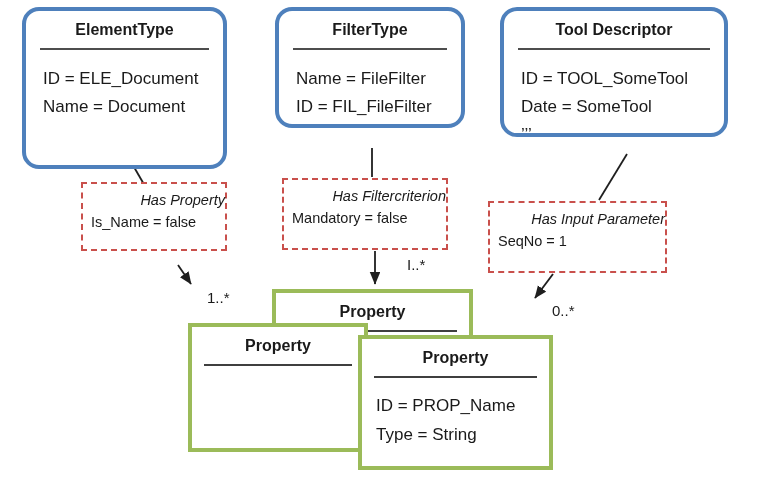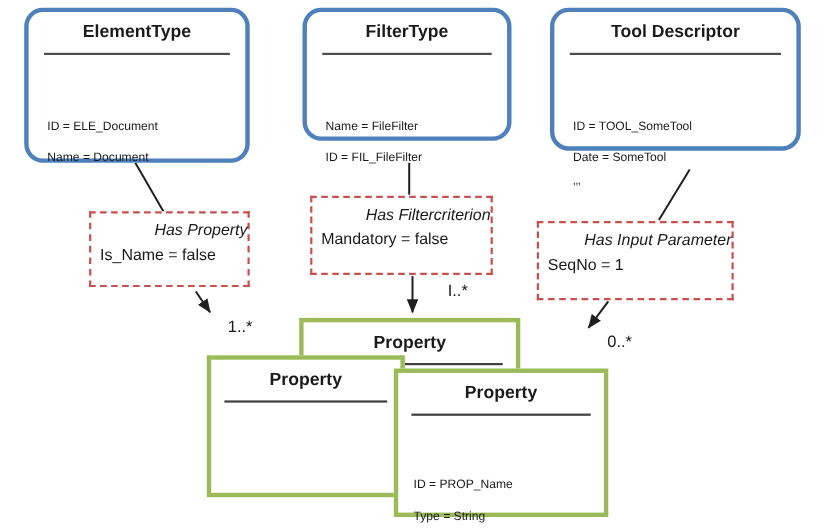--- a/index.html
+++ b/index.html
@@ -13,21 +13,21 @@
   }
   .stage{position:absolute;left:0;top:0;width:760px;height:484px;}
 
   
   .node{position:absolute;background:#ffffff;box-sizing:border-box;}
   .title{
     font-weight:bold;font-size:16px;text-align:center;
     padding-top:8px;line-height:22px;white-space:nowrap;
   }
   .rule{height:2px;background:#4d4d4d;}
-  .attrs{font-size:11px;white-space:nowrap;margin-top:36px;}
+  .attrs{font-size:17px;white-space:nowrap;}
   .attrs div{line-height:28px;}
 
   
   .ebox{
     border:4px solid #4e80bc;border-radius:17px;
   }
   .ebox .rule{margin:7px 14px 0 14px;height:1.5px;}
   .ebox .attrs{padding:15px 6px 0 17px;}
 
   
@@ -40,25 +40,25 @@
     font-size:14.5px;line-height:22px;padding-left:8px;white-space:nowrap;
   }
 
   
   .gbox{border:4px solid #9bbb59;}
   .gbox .rule{margin:7px 12px 0 12px;height:1.5px;background:#3f3f3f;}
   .gbox .attrs{padding:13px 6px 0 14px;}
   .gbox .attrs div{line-height:29px;}
 
   
-  #bb0{left:22px; top:7px; width:205px;height:141px;}
+  #bb0{left:22px; top:7px; width:205px;height:162px;}
   #bb1{left:275px;top:7px; width:190px;height:121px;}
   #bb2{left:500px;top:7px; width:228px;height:130px;}
 
-  #rb0{left:81px; top:192px;width:146px;height:69px;}
+  #rb0{left:81px; top:182px;width:146px;height:69px;}
   #rb1{left:282px;top:178px;width:166px;height:72px;}
   #rb2{left:488px;top:201px;width:179px;height:72px;}
 
   #gb0{left:272px;top:289px;width:201px;height:155px;z-index:1;}
   #gb1{left:188px;top:323px;width:180px;height:129px;z-index:2;}
   #gb2{left:358px;top:335px;width:195px;height:135px;z-index:3;}
 
   
   .mult{
     position:absolute;font-size:15px;white-space:nowrap;z-index:4;

